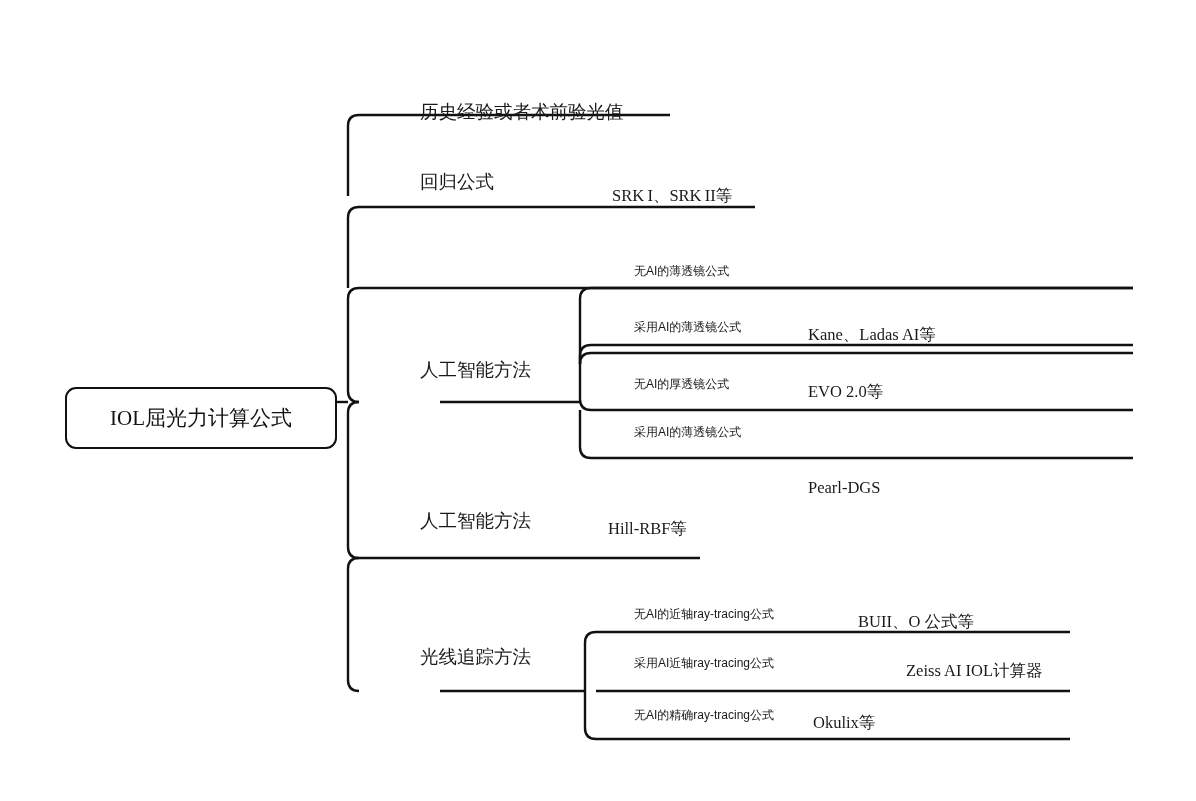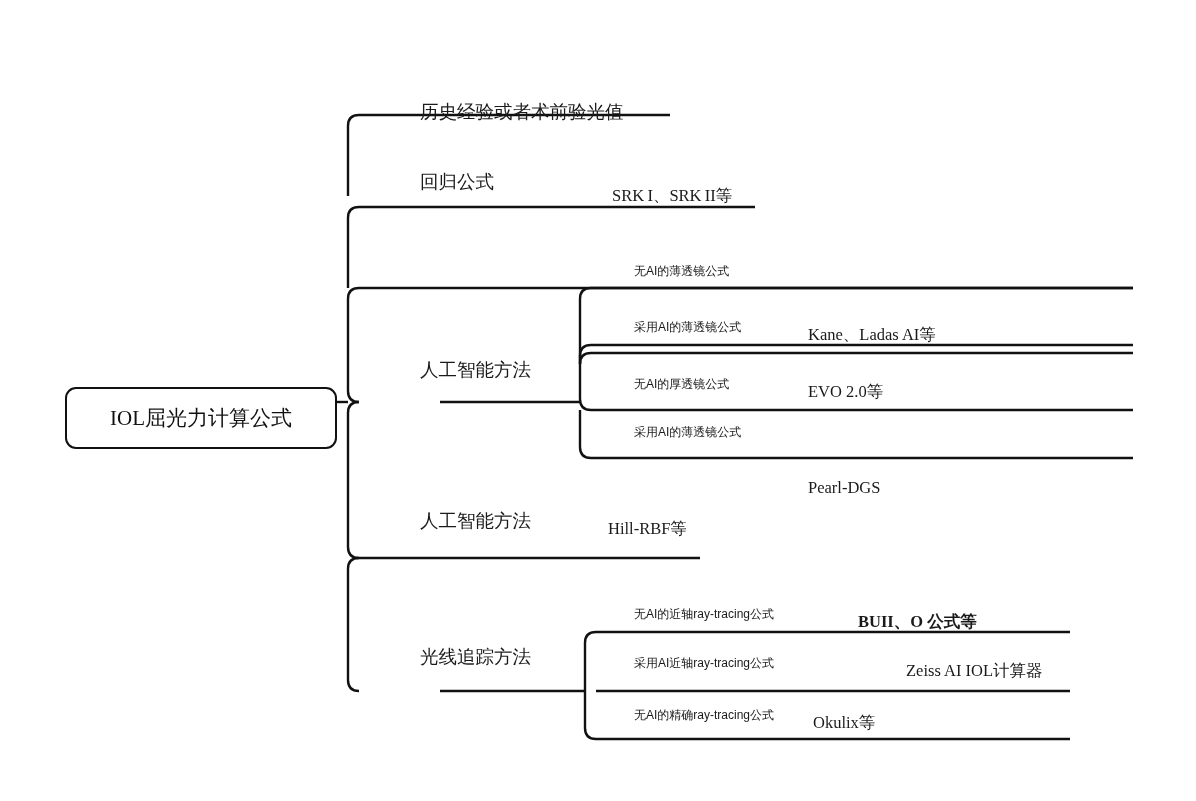--- a/index.html
+++ b/index.html
@@ -138,21 +138,21 @@
   <div class="lbl lvl2" style="left:610px; top:321px;">采用AI的薄透镜公式</div>
   <div class="lbl leaf" style="left:808px; top:327px;">Kane、Ladas AI等</div>
 
   <div class="lbl lvl2" style="left:610px; top:378px;text-align:center;">无AI的厚透镜公式</div>
   <div class="lbl leaf" style="left:808px; top:384px;">EVO 2.0等</div>
 
   <div class="lbl lvl2" style="left:610px; top:426px;">采用AI的薄透镜公式</div>
   <div class="lbl leaf" style="left:808px; top:432px;margin-top:48px;">Pearl-DGS</div>
 
   <div class="lbl lvl2" style="left:610px; top:608px;">无AI的近轴ray-tracing公式</div>
-  <div class="lbl leaf" style="left:858px; top:614px;font-weight:bold;">BUII、O 公式等</div>
+  <div class="lbl leaf" style="left:858px; top:614px;">BUII、O 公式等</div>
 
   <div class="lbl lvl2" style="left:610px; top:657px;">采用AI近轴ray-tracing公式</div>
   <div class="lbl leaf" style="left:906px; top:663px;">Zeiss AI IOL计算器</div>
 
   <div class="lbl lvl2" style="left:610px; top:709px;">无AI的精确ray-tracing公式</div>
   <div class="lbl leaf" style="left:813px; top:715px;">Okulix等</div>
 
 </div>
 
 </body></html>

